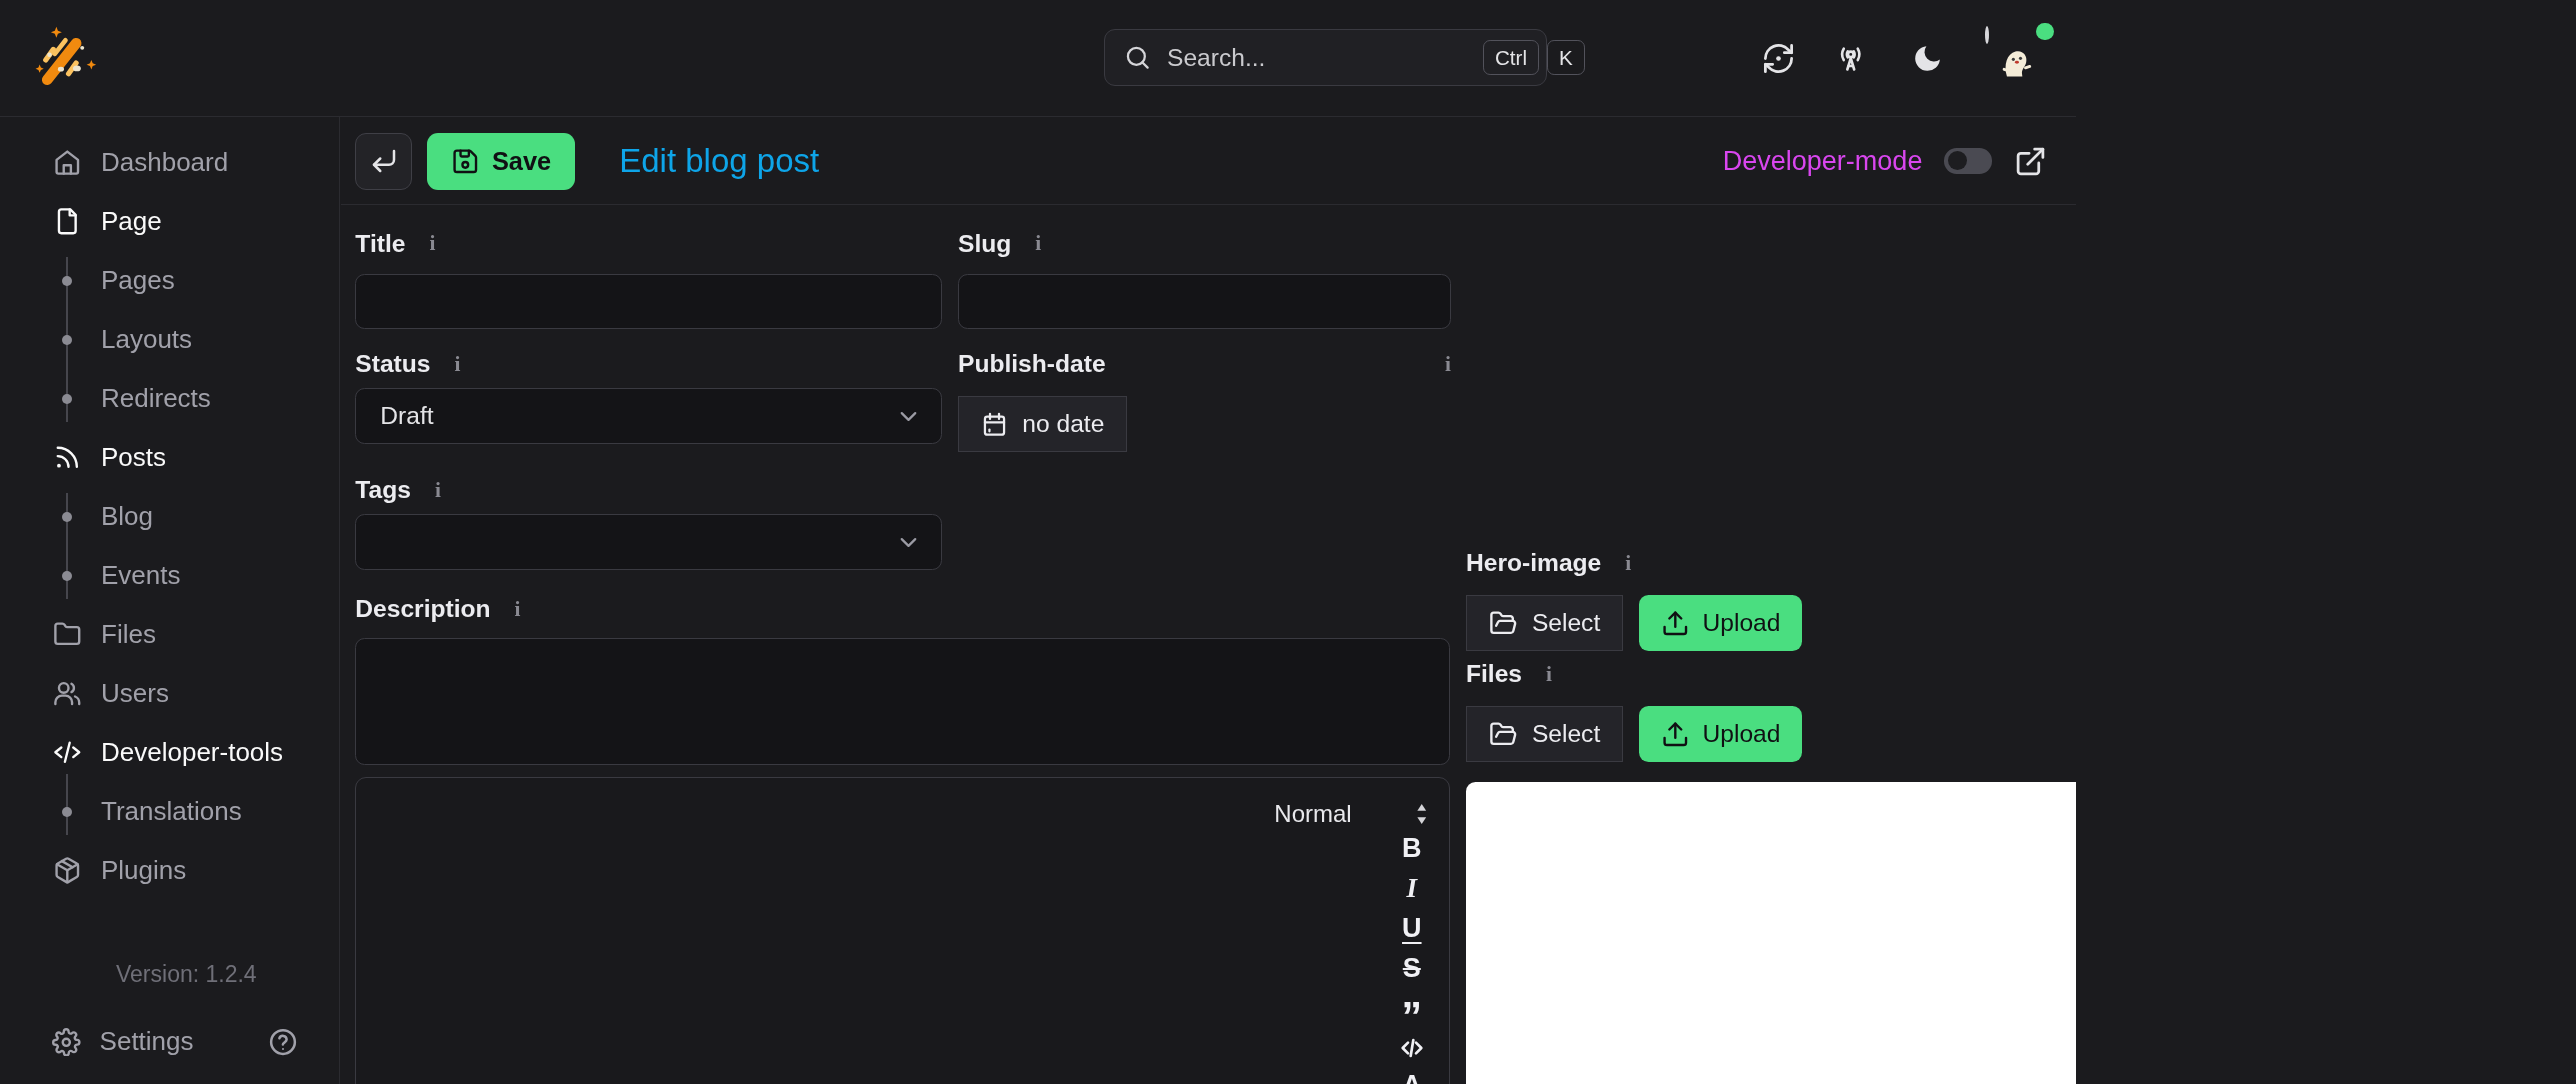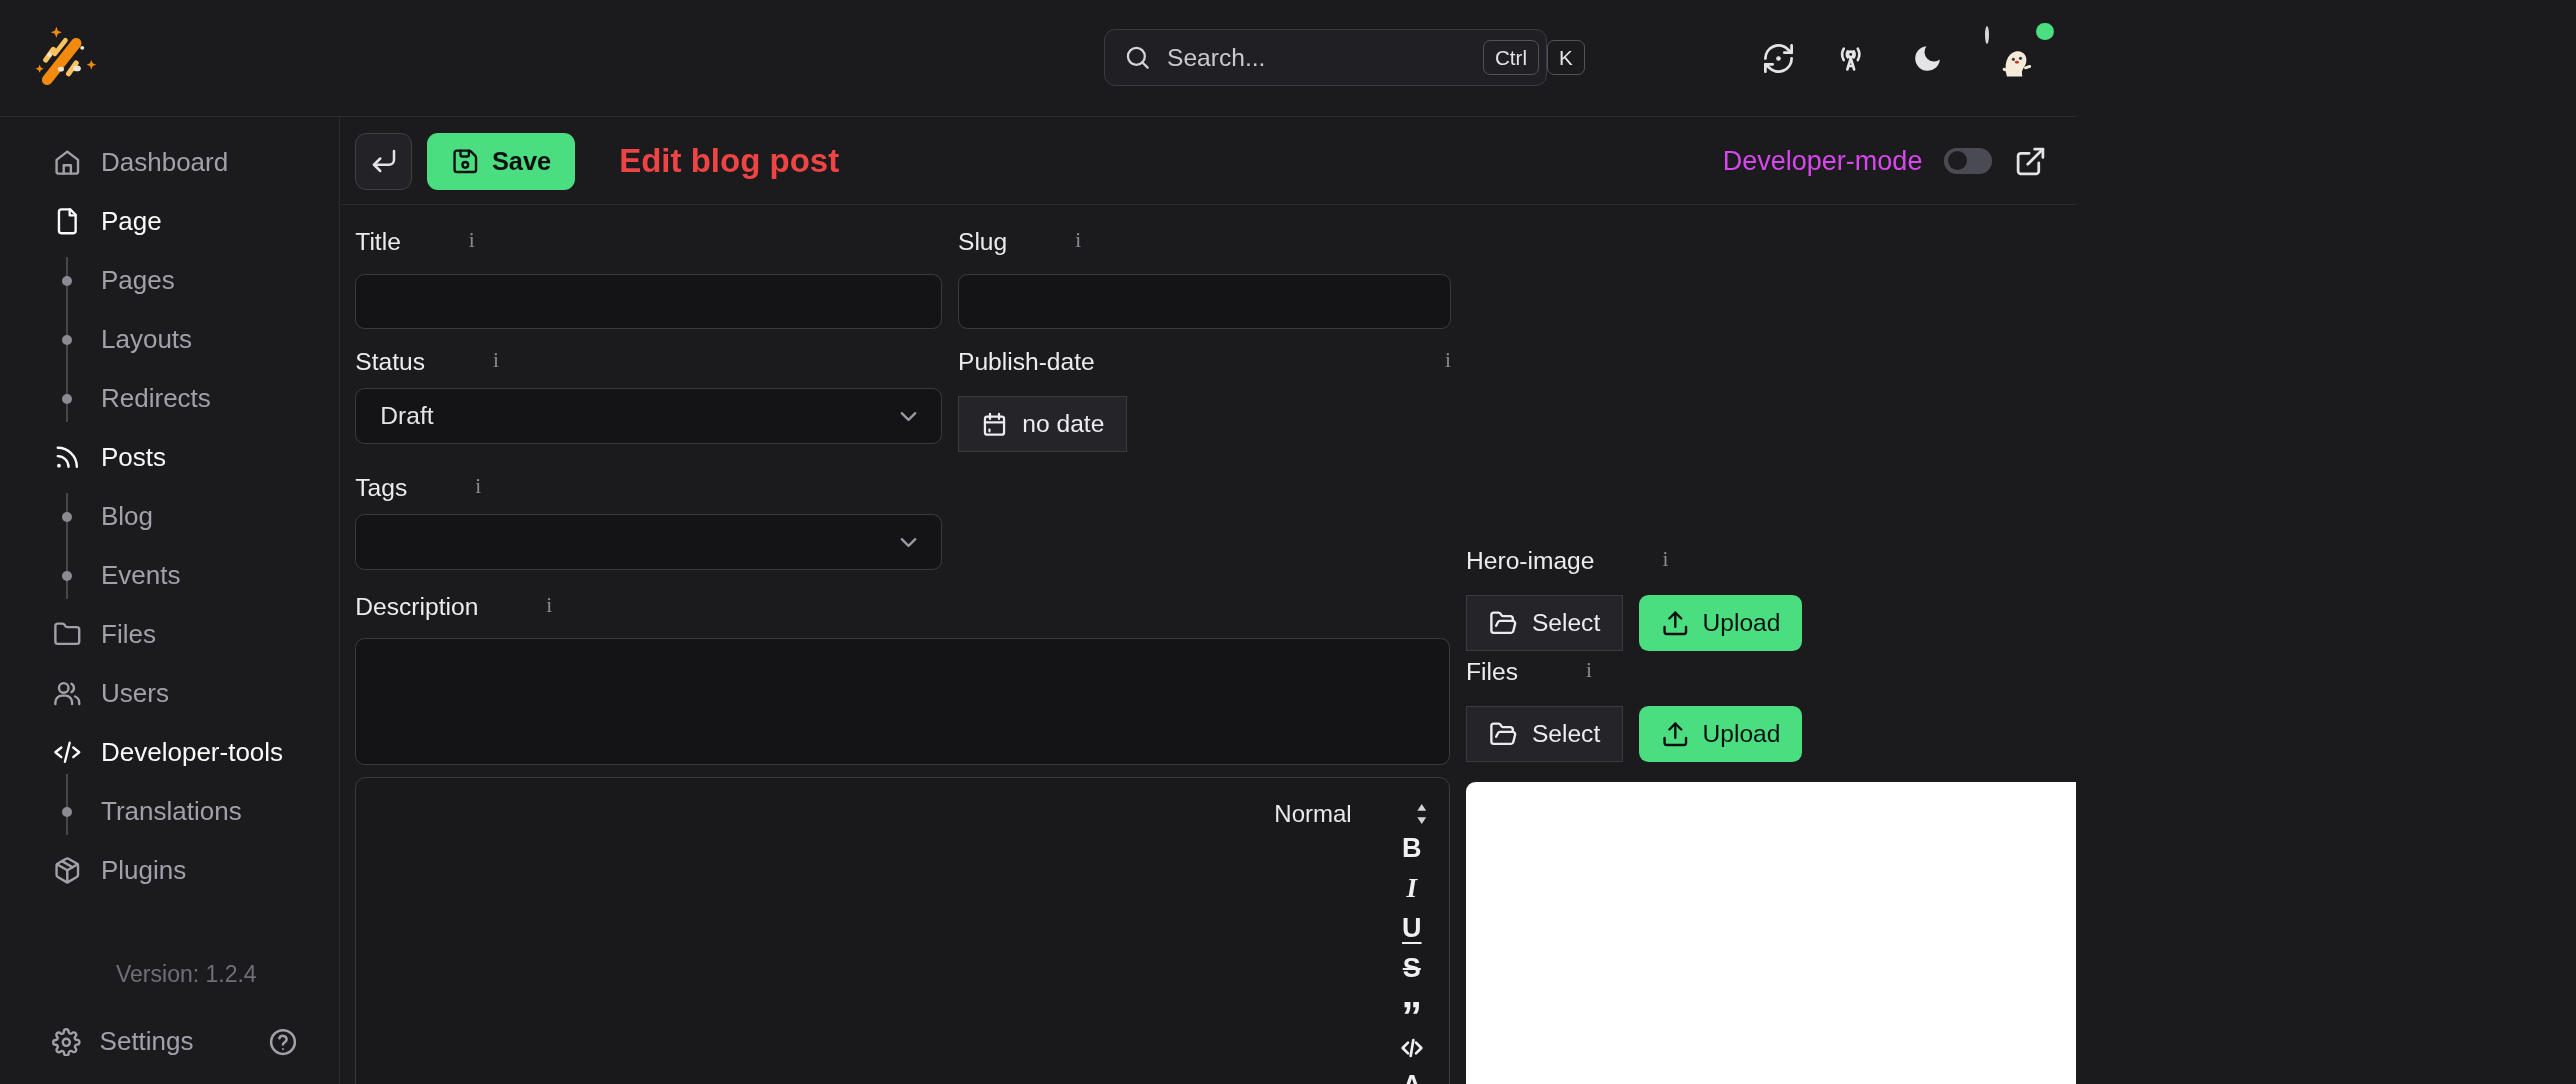--- a/index.html
+++ b/index.html
@@ -48,29 +48,29 @@
   .settings-row .lbl { margin-left:19px; font-size:26px; color:#a1a1aa; flex:1; }
 
   
   .main { position:absolute; left:341px; top:118px; right:0; bottom:0; }
   .main-header { height:87px; border-bottom:1.6px solid #2b2b30; display:flex; align-items:center; }
   .back-btn { margin-left:14.3px; width:57px; height:57px; border-radius:11px; background:#232327;
     border:1.6px solid #3f3f46; display:flex; align-items:center; justify-content:center; cursor:pointer; }
   .save-btn { margin-left:14.3px; height:57px; border-radius:11px; border:none; cursor:pointer;
     display:flex; align-items:center; gap:12.7px; padding:0 24px; font-size:25.4px; font-weight:600;
     color:#101013; font-family:"Liberation Sans",sans-serif; }
-  .page-title { margin-left:44px; font-size:33px; font-weight:700; color:#ef4444; }
+  .page-title { margin-left:44px; font-size:33px; font-weight:400; color:#0ea5e9; }
   .mh-right { margin-left:auto; margin-right:28.6px; display:flex; align-items:center; gap:22px; }
   .devmode-lbl { font-size:27px; color:#d946ef; }
   .toggle { width:48px; height:25.4px; border-radius:12.7px; background:#4a4a52; position:relative; cursor:pointer; }
   .toggle .knob { position:absolute; left:3.2px; top:3.2px; width:19px; height:19px; border-radius:50%; background:#1d1d20; }
 
   .content { position:absolute; left:0; top:89px; right:0; bottom:0; }
   .fgroup { position:absolute; }
-  .flabel { display:flex; align-items:flex-start; font-size:24.6px; font-weight:400; color:#ececf0; height:32px;gap:44px; }
+  .flabel { display:flex; align-items:center; font-size:24.6px; font-weight:700; color:#ececf0; height:32px; }
   .info { font-family:"Liberation Serif",serif; font-size:21.4px; color:#8a8a92; margin-left:24px; font-style:normal; }
   .tinput { display:block; background:#141417; border:1.6px solid #3a3a41; border-radius:9.5px;
     height:55px; margin-top:14.3px; padding:0 20.6px; color:#e4e4e7; font-size:24.6px; outline:none;
     font-family:"Liberation Sans",sans-serif; }
   .selectbox { background:#141417; border:1.6px solid #3a3a41; border-radius:9.5px; height:56px; margin-top:8px;
     display:flex; align-items:center; padding:0 19px 0 24px; cursor:pointer; }
   .selectbox .val { flex:1; font-size:24.6px; color:#e4e4e7; }
   .btn-dark { display:flex; align-items:center; gap:14.3px; background:#242429; border:1.6px solid #3a3a41;
     border-radius:0; height:56px; padding:0 22px; font-size:24.6px; color:#ececf0; cursor:pointer;
     font-family:"Liberation Sans",sans-serif; }

